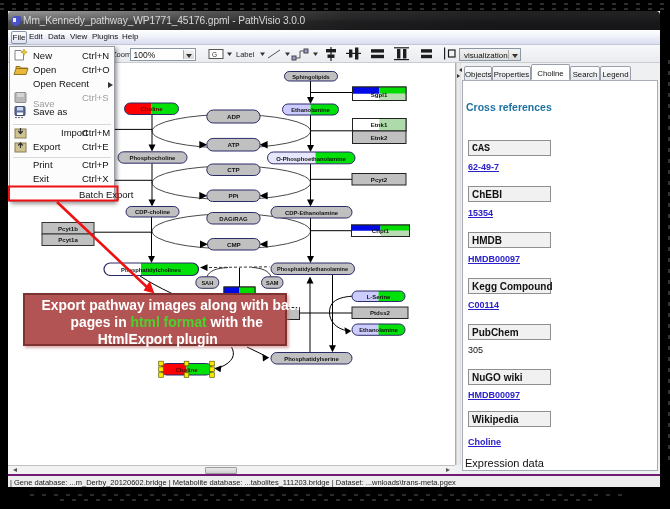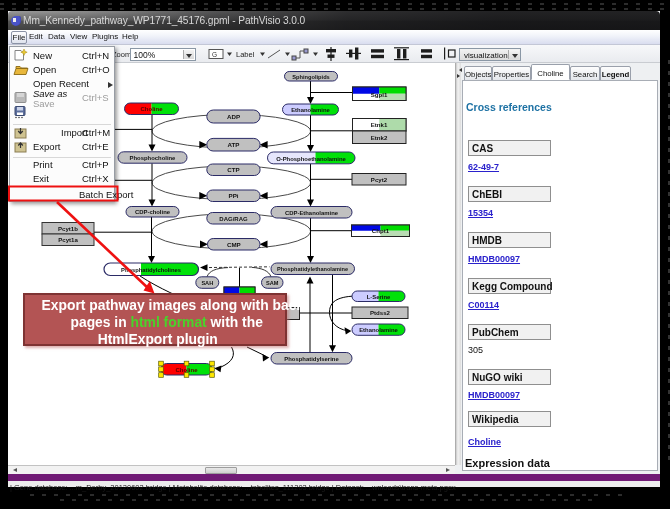--- a/index.html
+++ b/index.html
@@ -46,21 +46,21 @@
   border-radius:2px 2px 0 0; text-align:center; padding-top:2.5px; overflow:hidden; }
 .tab.sel { top:1px; height:16px; background:#fff; border-bottom:1px solid #fff; z-index:2; padding-top:4px; }
 #panelbody { position:absolute; left:1px; top:17px; width:196px; height:391px;
   background:#fff; border:1px solid #a8adb5; overflow:hidden; }
 #hscroll { position:absolute; left:0px; top:454px; width:447px; height:9px;
   background:#f2f2f2; border-top:1px solid #c2c2c2; }
 #hscroll .thumb { position:absolute; left:197px; top:1px; width:32px; height:7px;
   background:linear-gradient(180deg,#e8e8e8,#cfcfcf); border:1px solid #9d9d9d; border-radius:1px; }
 .sarr { position:absolute; width:0; height:0; }
 #statusbar { position:absolute; left:0; top:463px; width:652px; height:13px;
-  background:#ededed; border-top:7px solid #701a75; font-size:7.5px; color:#1a1a1a; }
+  background:#ededed; border-top:2px solid #701a75; font-size:7.5px; color:#1a1a1a; }
 #statusbar div { position:absolute; left:2px; top:2px; white-space:nowrap; }
 
 #fmenu { position:absolute; left:1px; top:35px; width:106px; height:156px;
   background:#fcfcfc; border:1px solid #979ca4; box-shadow:2px 2px 4px rgba(0,0,0,.4);
   font-size:9.5px; color:#111; z-index:15; }
 #fmenu .mi { position:absolute; left:23px; white-space:nowrap; }
 #fmenu .sc { position:absolute; left:72px; white-space:nowrap; }
 #fmenu .sep { position:absolute; left:3px; width:98px; height:1px; background:#d8d8d8; }
 .gray { color:#9d9d9d; }
 .bpbox { position:absolute; left:5px; width:83px; height:16px; background:#f1f1f1;
@@ -148,38 +148,38 @@
       </svg>
     </div>
 
     <div id="canvas"></div>
     <div id="splitter"></div>
     <div id="panel">
       <div class="tab" style="left:3px;width:28px;">Objects</div>
       <div class="tab" style="left:31px;width:39px;">Properties</div>
       <div class="tab sel" style="left:70px;width:39px;">Choline</div>
       <div class="tab" style="left:109px;width:30px;">Search</div>
-      <div class="tab" style="left:139px;width:31px;font-weight:bold;">Legend</div>
+      <div class="tab" style="left:139px;width:31px;">Legend</div>
       <div id="panelbody">
         <div style="position:absolute;left:3px;top:19.5px;font-size:10.5px;font-weight:bold;color:#1e72a4;">Cross references</div>
-        <div class="bpbox" style="top:59px;">CAS</div>
+        <div class="bpbox" style="top:59px;font-family:Liberation Mono, monospace;">CAS</div>
         <a class="bplink" style="top:81px;">62-49-7</a>
         <div class="bpbox" style="top:105px;">ChEBI</div>
         <a class="bplink" style="top:127px;">15354</a>
         <div class="bpbox" style="top:151px;">HMDB</div>
         <a class="bplink" style="top:173px;">HMDB00097</a>
         <div class="bpbox" style="top:197px;">Kegg Compound</div>
         <a class="bplink" style="top:219px;">C00114</a>
         <div class="bpbox" style="top:243px;">PubChem</div>
         <div style="position:absolute;left:5px;top:264px;font-size:9px;color:#111;">305</div>
         <div class="bpbox" style="top:288px;">NuGO wiki</div>
         <a class="bplink" style="top:309px;">HMDB00097</a>
         <div class="bpbox" style="top:330px;">Wikipedia</div>
         <a class="bplink" style="top:355.5px;">Choline</a>
-        <div style="position:absolute;left:2px;top:376px;font-size:11px;font-weight:bold;color:#111;">Expression data</div>
+        <div style="position:absolute;left:2px;top:376px;font-size:11px;font-weight:normal;color:#111;">Expression data</div>
       </div>
     </div>
     <div id="hscroll">
       <div class="thumb"></div>
       <div class="sarr" style="left:3px;top:2px;border:2.5px solid transparent;border-right:4px solid #555;"></div>
       <div class="sarr" style="right:3px;top:2px;border:2.5px solid transparent;border-left:4px solid #555;"></div>
     </div>
     <div class="sarr" style="left:448.5px;top:57px;border:2.5px solid transparent;border-right:3.5px solid #333;"></div>
     <div class="sarr" style="left:448.5px;top:63px;border:2.5px solid transparent;border-left:3.5px solid #333;"></div>
     <div id="statusbar">
@@ -207,21 +207,21 @@
         </g>
       </svg>
       <div class="mi" style="top:3px;">New</div>
         <div class="sc" style="top:3px;">Ctrl+N</div>
       <div class="mi" style="top:17px;">Open</div>
         <div class="sc" style="top:17px;">Ctrl+O</div>
       <div class="mi" style="top:31px;">Open Recent</div>
       <div style="position:absolute;left:98px;top:35px;width:0;height:0;border:3.5px solid transparent;border-left:5px solid #333;"></div>
       <div class="mi gray" style="top:45px;margin-top:6px;">Save</div>
         <div class="sc gray" style="top:45px;">Ctrl+S</div>
-      <div class="mi" style="top:41px;font-style:italic;">Save as</div>
+      <div class="mi" style="top:59px;">Save as</div>
       <div class="sep" style="top:77px;"></div>
       <div class="mi" style="top:80px;padding-left:28px;">Import</div>
         <div class="sc" style="top:80px;">Ctrl+M</div>
       <div class="mi" style="top:94px;">Export</div>
         <div class="sc" style="top:94px;">Ctrl+E</div>
       <div class="sep" style="top:110px;"></div>
       <div class="mi" style="top:112px;">Print</div>
         <div class="sc" style="top:112px;">Ctrl+P</div>
       <div class="mi" style="top:126px;">Exit</div>
         <div class="sc" style="top:126px;">Ctrl+X</div>

